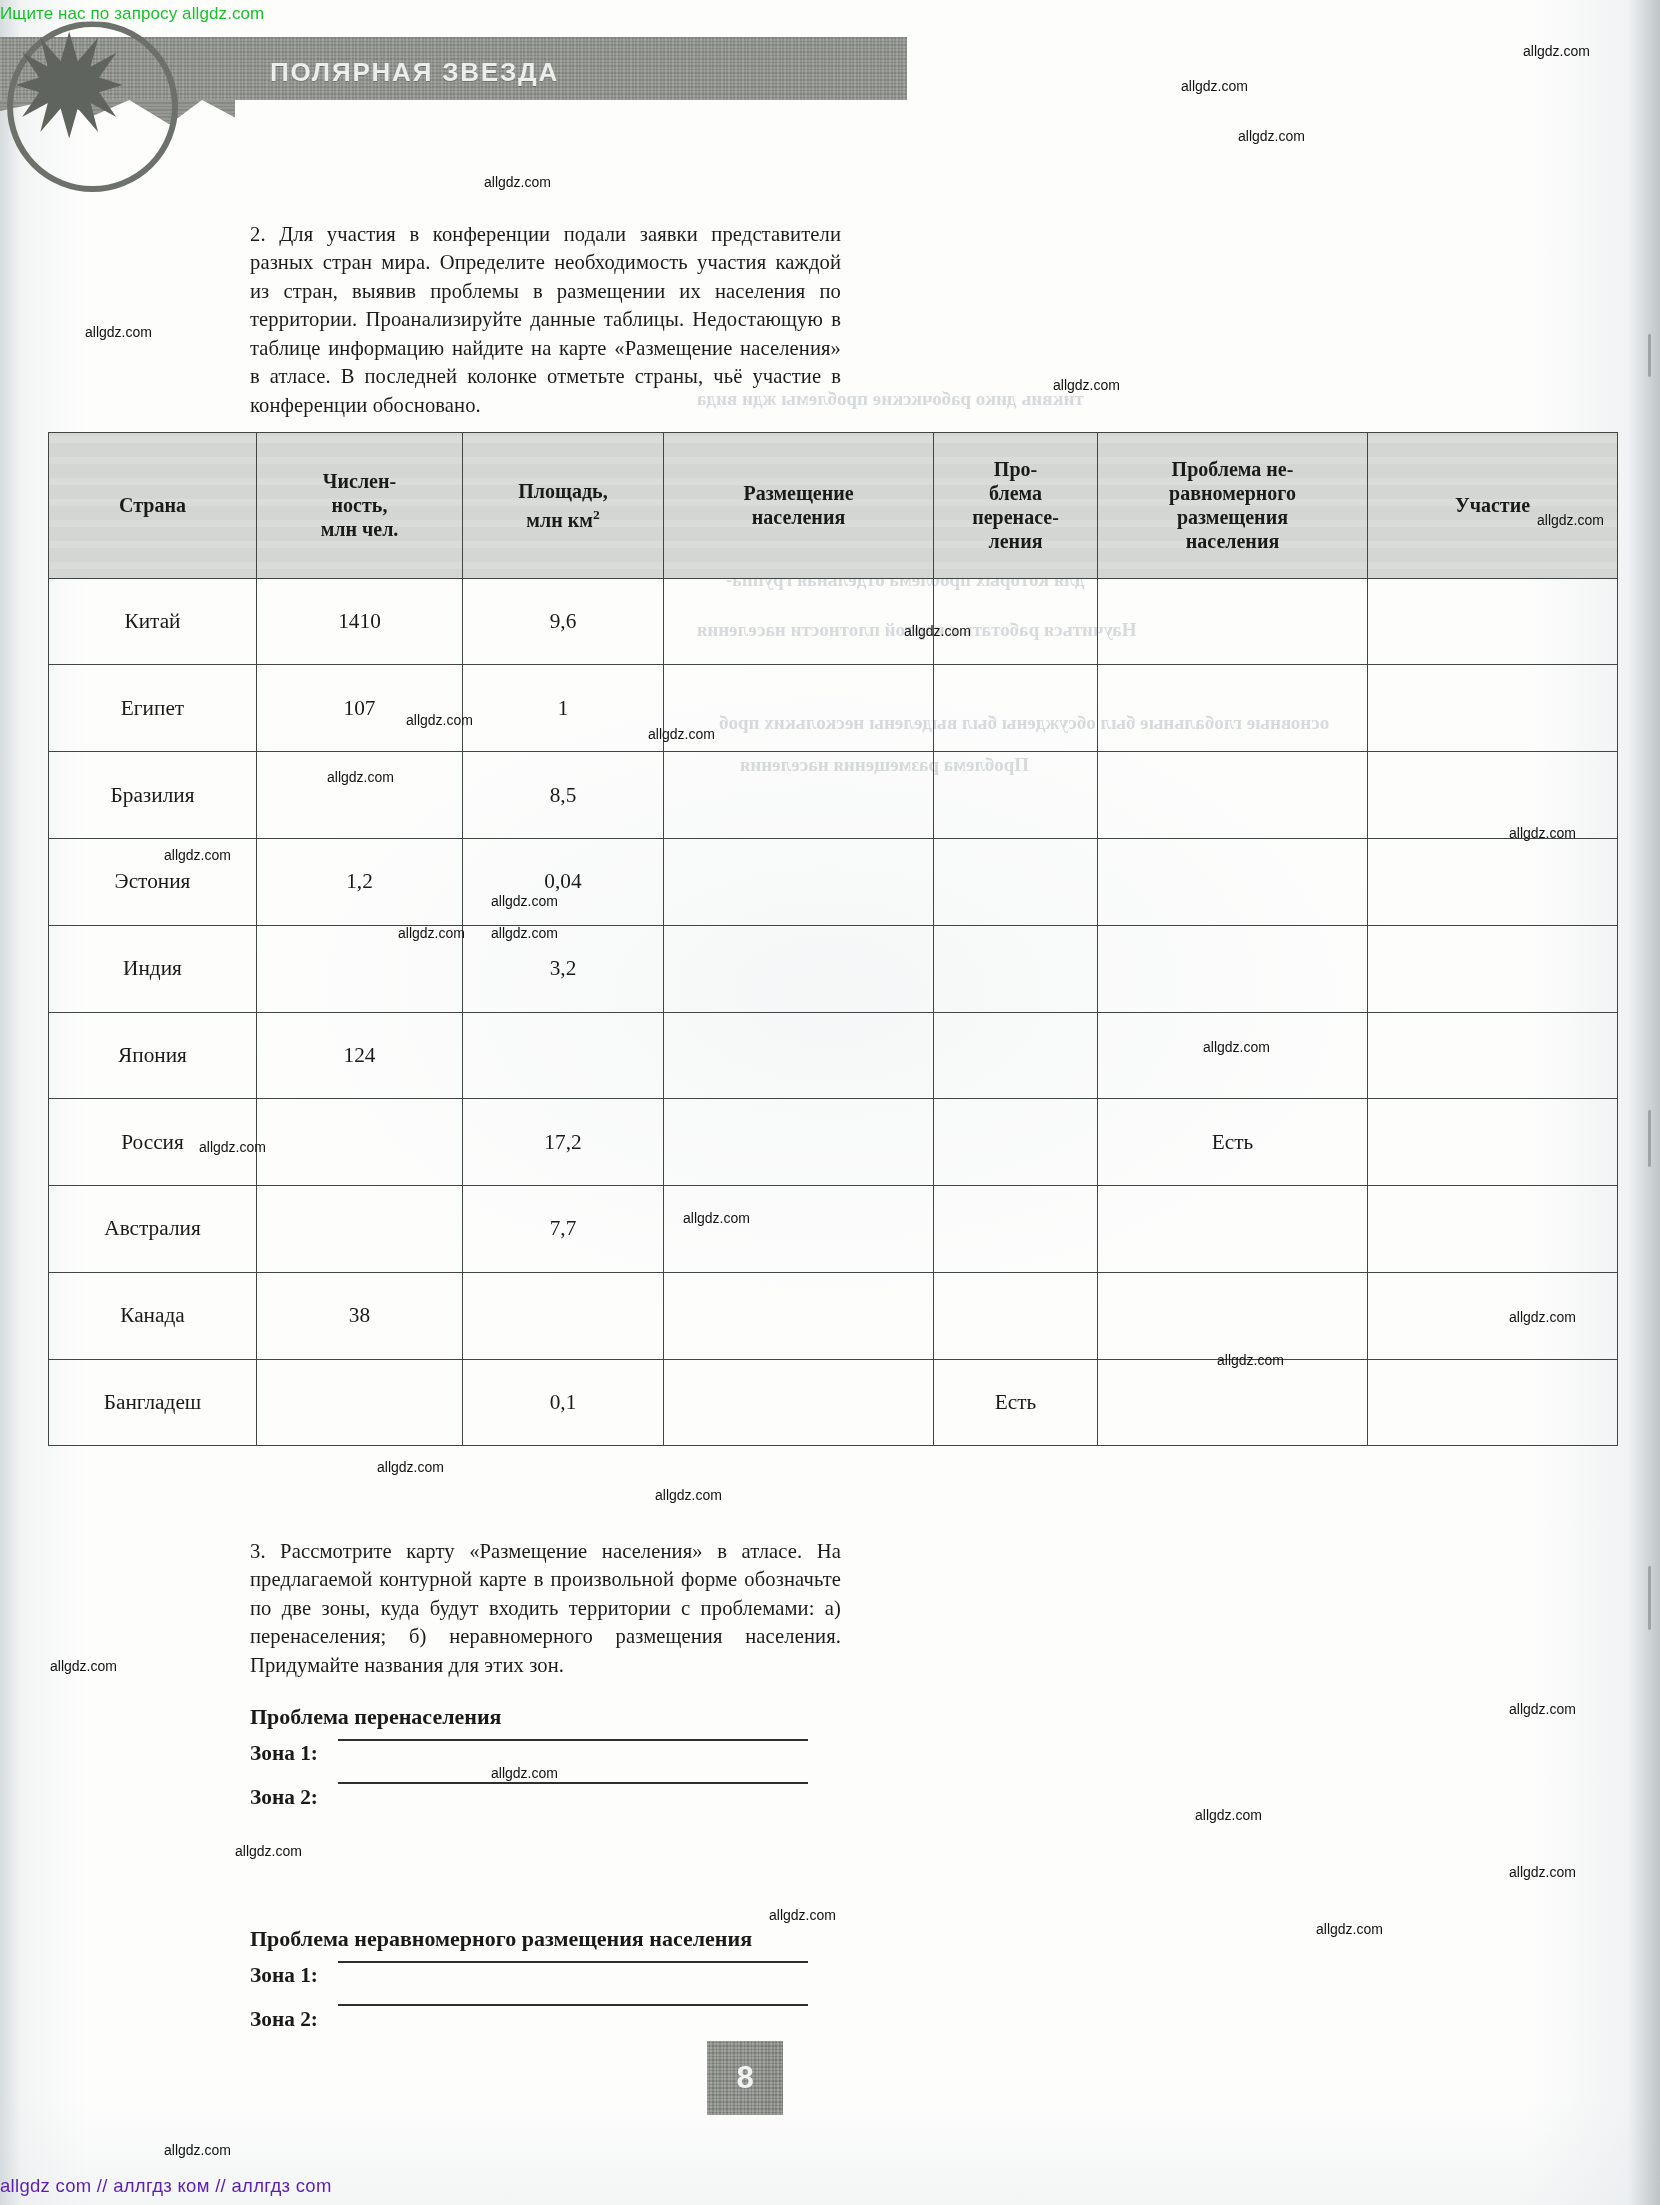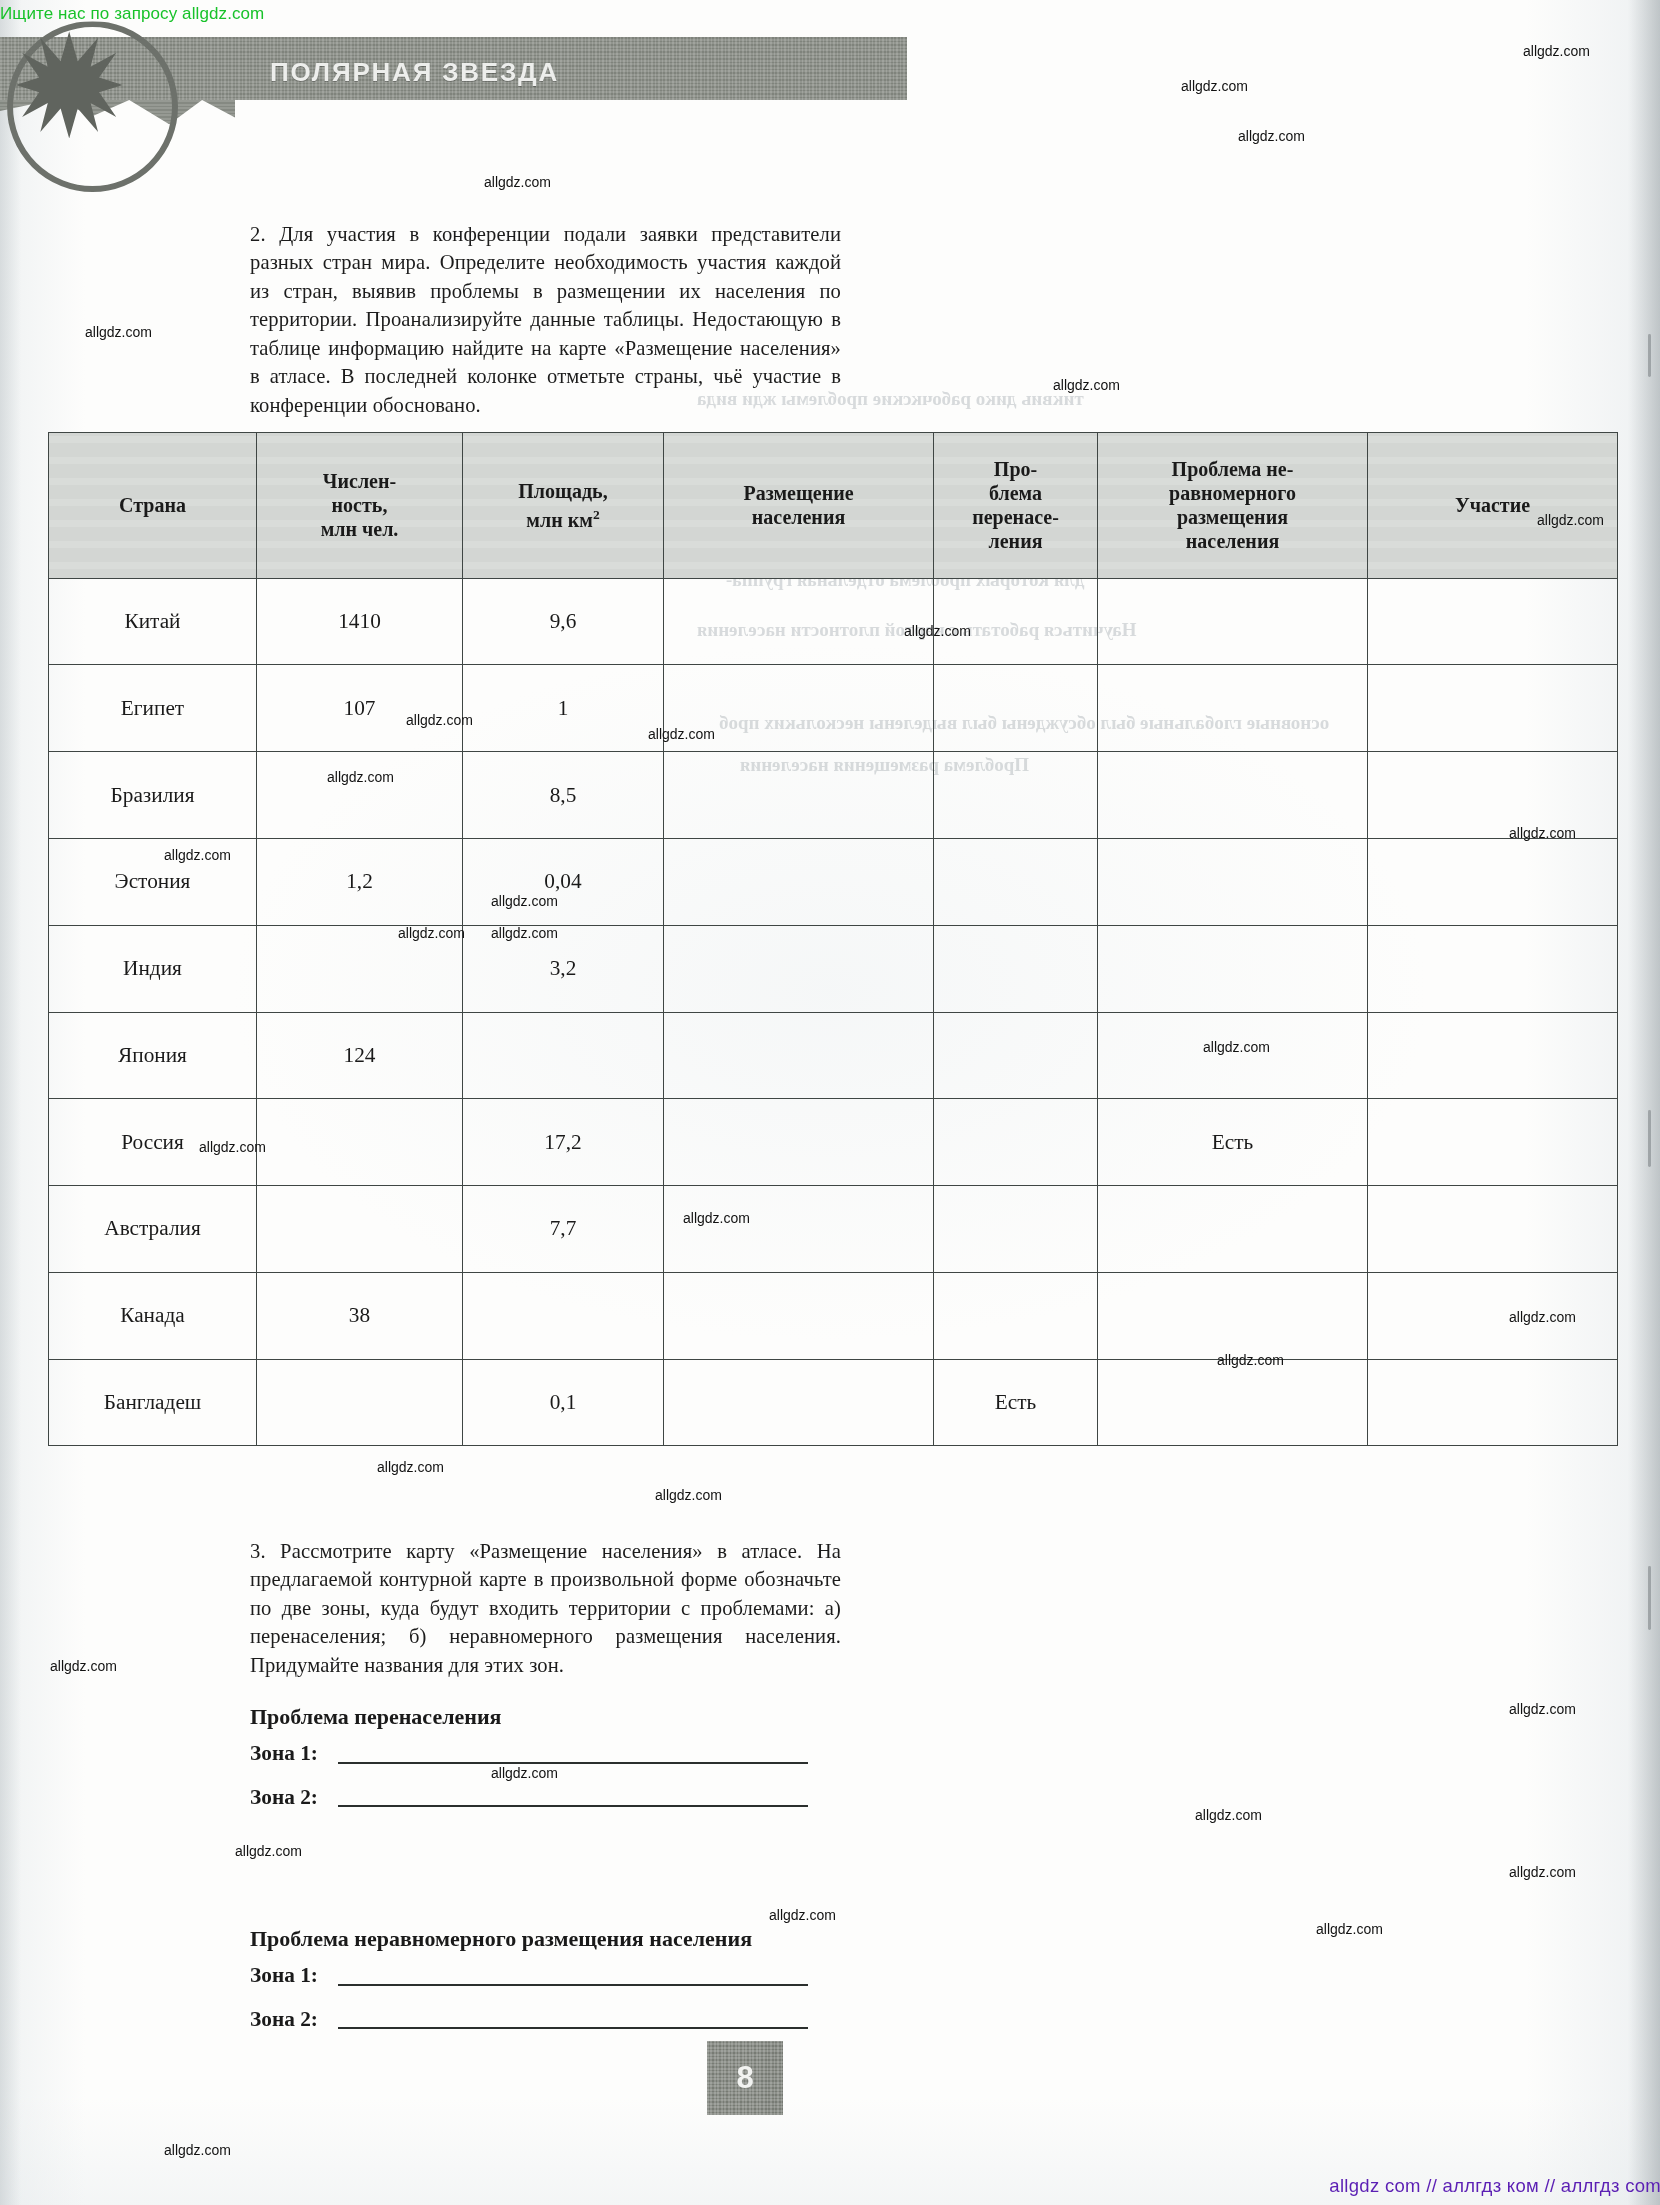--- a/index.html
+++ b/index.html
@@ -235,21 +235,21 @@
   .zone-heading {
     font-family: "Liberation Serif", serif;
     font-size: 22px;
     font-weight: bold;
     color: #1a1a1a;
     margin-bottom: 11.4px;
     white-space: nowrap;
   }
   .zone-row {
     display: flex;
-    align-items: flex-end;
+    align-items: flex-start;
     margin-bottom: 18.5px;
   }
   .zone-label {
     font-family: "Liberation Serif", serif;
     font-size: 21.3px;
     font-weight: bold;
     color: #1a1a1a;
     width: 78px;
     flex: 0 0 78px;
     white-space: nowrap;
@@ -283,21 +283,21 @@
     font-family: "Liberation Sans", sans-serif;
     font-size: 31px;
     font-weight: bold;
   }
 
   
   .footer-bar {
     position: absolute;
     left: 0; right: 0;
     bottom: 8.5px;
-    text-align: right;
+    text-align: left;
     color: #5b1fb4;
     font-family: "Liberation Sans", sans-serif;
     font-size: 18.5px;
     letter-spacing: 0.3px;
     white-space: nowrap;
   }
 
   
   .wm {
     position: absolute;

